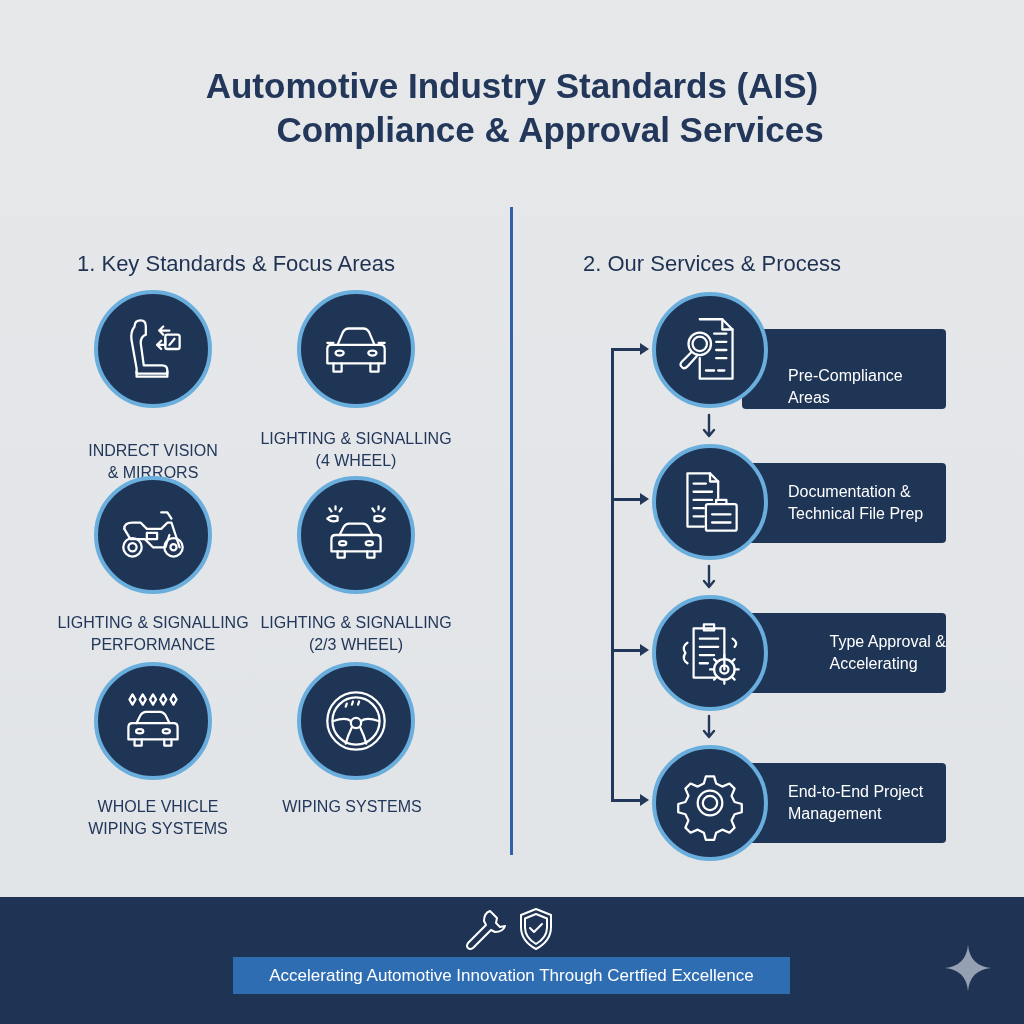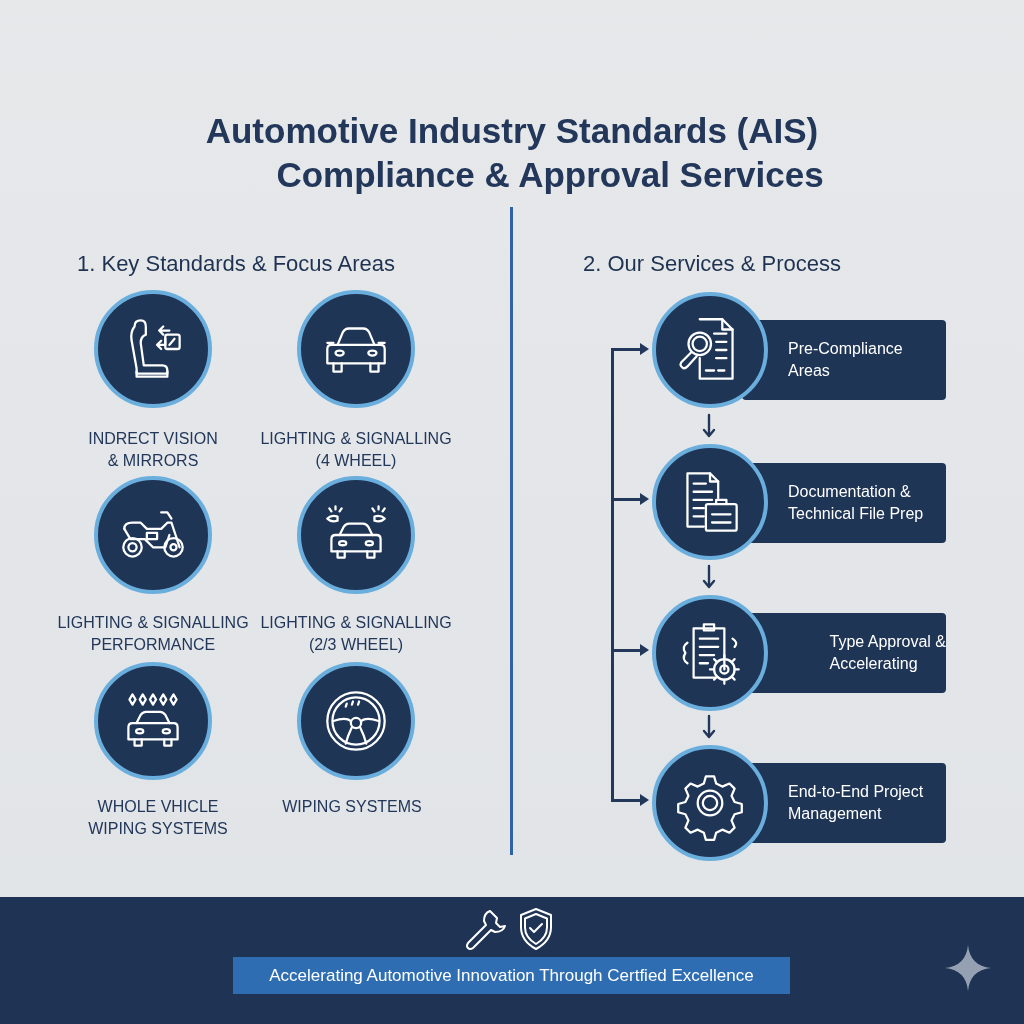--- a/index.html
+++ b/index.html
@@ -8,21 +8,21 @@
     background: linear-gradient(180deg, #e6e8ea 0%, #e1e4e7 100%);
     font-family: "Liberation Sans", sans-serif;
     color: #1f3252;
     position: relative;
   }
   .title {
     position: absolute; left: 0; width: 1024px; top: 64px;
     text-align: center; font-weight: bold; font-size: 35px; line-height: 44px;
     color: #22375a;
   }
-  .title .l1 { display: block; padding-right: 0; margin-top: 45px; }
+  .title .l1 { display: block; padding-right: 0; }
   .title .l2 { display: block; padding-left: 76px; }
   .section-head {
     position: absolute; top: 213px; font-size: 22px; color: #1f3252; margin-top: 38px;
   }
   .divider {
     position: absolute; left: 510px; top: 207px; width: 3px; height: 648px;
     background: #2f63a6;
   }
   .circle {
     position: absolute; width: 118px; height: 118px; border-radius: 50%;
@@ -84,21 +84,21 @@
 <div class="circle" style="left:94px; top:290px;">
   <svg viewBox="0 0 80 80">
     <path d="M22 18 q0 -6 6 -6 q5 0 5 6 v8 q-5 2 -5 8 l3 22 h18 q5 0 5 5 v3 h-30 v-5 l-5 -28 q-1 -8 3 -13z"></path>
     <path d="M24 62 v5 h30 v-5"></path>
     <path d="M56 22 h-10 m4 -4 l-4 4 l4 4"></path>
     <path d="M52 30 v6 h-8 m4 -4 l-4 4 l4 4"></path>
     <rect x="52" y="26" width="14" height="14" rx="2"></rect>
     <path d="M56 36 l5 -6"></path>
   </svg>
 </div>
-<div class="std-label" style="left:43px; top:428px;">
+<div class="std-label" style="left:43px; top:440px;">
   <div>INDRECT VISION</div>
     <div>&amp; MIRRORS</div>
 </div>
 
 <div class="circle" style="left:297px; top:290px;">
   <svg viewBox="0 0 80 80">
     <path d="M22 36 l5 -12 q2 -4 6 -4 h14 q4 0 6 4 l5 12"></path>
     <path d="M16 36 h48 q4 0 4 4 v14 h-56 v-14 q0 -4 4 -4z"></path>
     <path d="M18 54 v8 h8 v-8 M54 54 v8 h8 v-8"></path>
     <ellipse cx="24" cy="44" rx="4" ry="2.5"></ellipse>
@@ -175,21 +175,21 @@
 <div class="bracket-v"></div>
 <div class="bracket-h" style="top:348px;"></div>
 <div class="arrowhead" style="left:640px; top:343px;"></div>
 <div class="bracket-h" style="top:498px;"></div>
 <div class="arrowhead" style="left:640px; top:493px;"></div>
 <div class="bracket-h" style="top:649px;"></div>
 <div class="arrowhead" style="left:640px; top:644px;"></div>
 <div class="bracket-h" style="top:799px;"></div>
 <div class="arrowhead" style="left:640px; top:794px;"></div>
 
-<div class="svc-box" style="top:320px;">
+<div class="svc-box" style="top:329px;align-items:flex-end;">
   <div>
       <div>Pre-Compliance</div>
       <div>Areas</div>
     </div>
 </div>
 <div class="circle svc-circle" style="left:652px; top:292px;">
   <svg viewBox="0 0 80 80">
     <path d="M30 10 h22 l10 10 v48 h-32 v-20"></path>
     <path d="M52 10 v10 h10"></path>
     <path d="M44 24 h12 M46 32 h10 M46 40 h10 M46 48 h10 M36 60 h8 M48 60 h6"></path>

